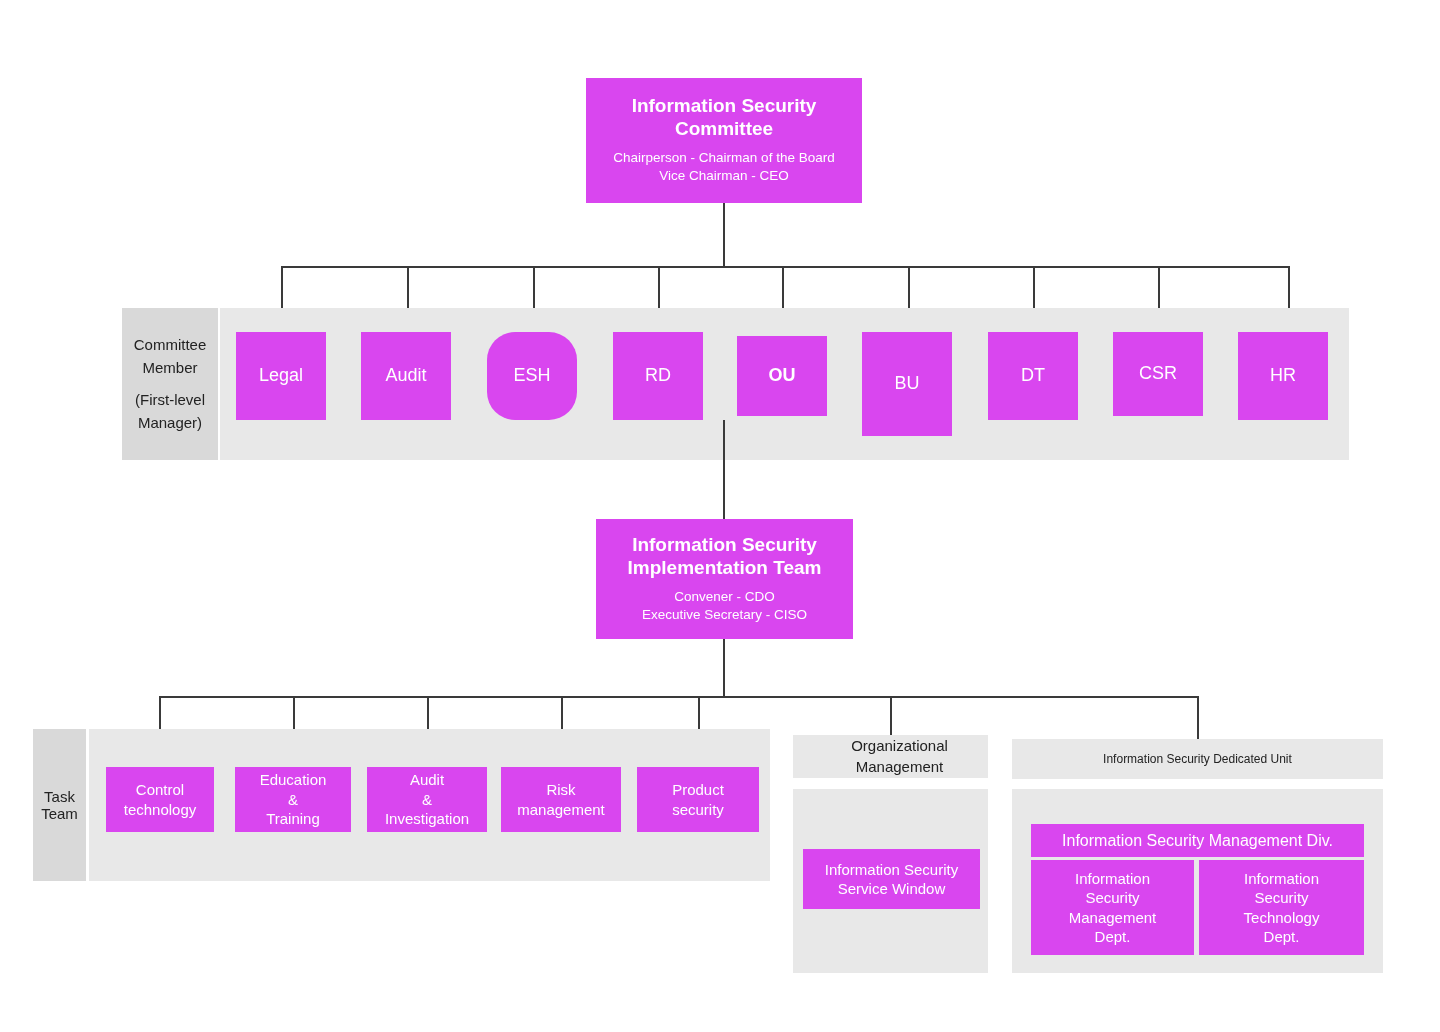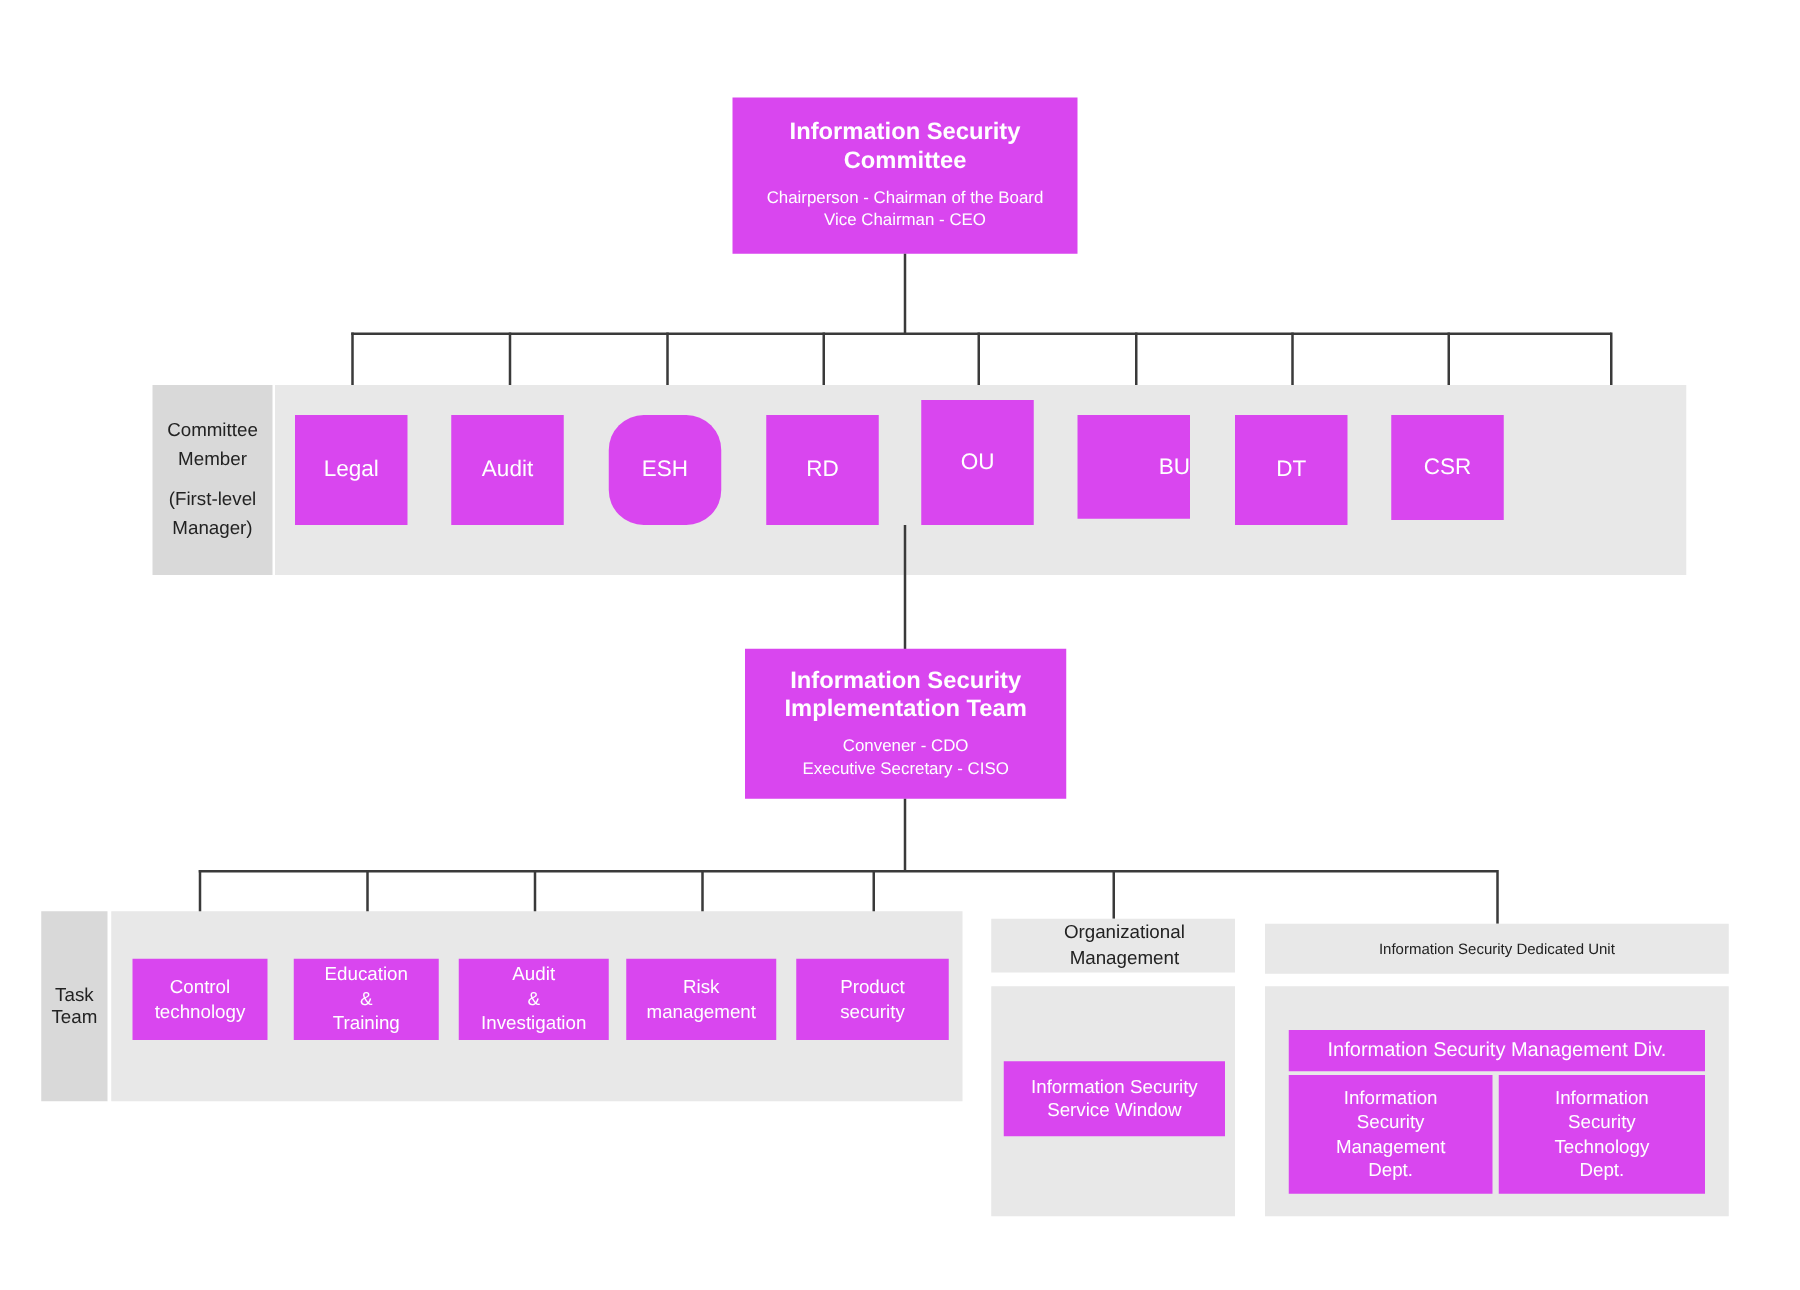--- a/index.html
+++ b/index.html
@@ -134,31 +134,34 @@
   </div>
   <div class="node unit-label" style="left:361px; top:332px; width:90px; height:88px;">
     <span>Audit</span>
   </div>
   <div class="node unit-label" style="left:487px; top:332px; width:90px; height:88px;border-radius:28px;">
     <span>ESH</span>
   </div>
   <div class="node unit-label" style="left:613px; top:332px; width:90px; height:88px;">
     <span>RD</span>
   </div>
-  <div class="node unit-label" style="left:737px; top:320px; width:90px; height:100px;">
+  <div class="node unit-label" style="left:737px; top:336px; width:90px; height:80px;font-weight:bold;">
     <span>OU</span>
   </div>
-  <div class="node unit-label" style="left:862px; top:332px; width:90px; height:83px;align-items:flex-end;">
+  <div class="node unit-label" style="left:862px; top:332px; width:90px; height:104px;">
     <span>BU</span>
   </div>
   <div class="node unit-label" style="left:988px; top:332px; width:90px; height:88px;">
     <span>DT</span>
   </div>
   <div class="node unit-label" style="left:1113px; top:332px; width:90px; height:84px;">
     <span>CSR</span>
+  </div>
+  <div class="node unit-label" style="left:1238px; top:332px; width:90px; height:88px;">
+    <span>HR</span>
   </div>
 
   <div class="line vline" style="left:723px; top:420px; height:100px;"></div>
 
   <div class="node" style="left:596px; top:519px; width:257px; height:120px;">
     <div class="title-lg">
       <div>Information Security</div>
       <div>Implementation Team</div>
     </div>
     <div class="sub-sm">

